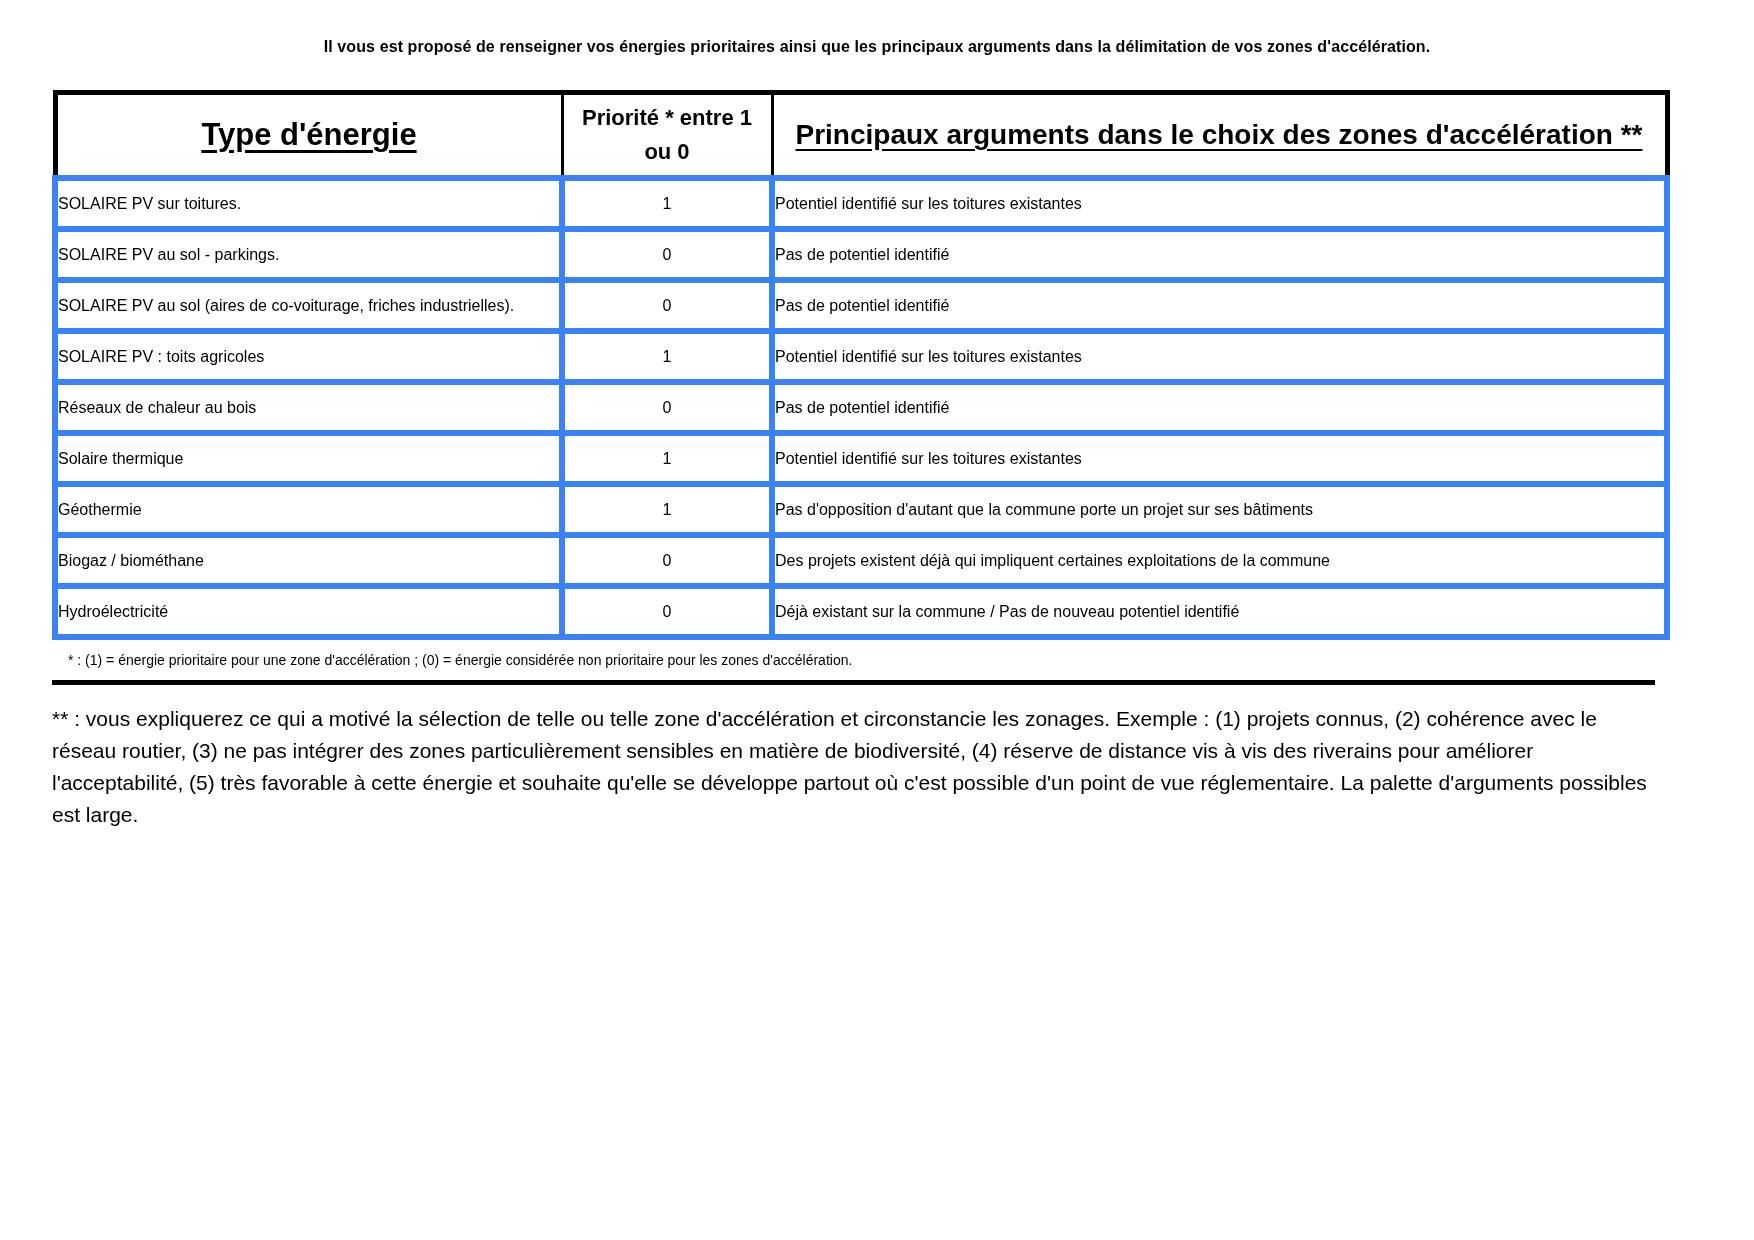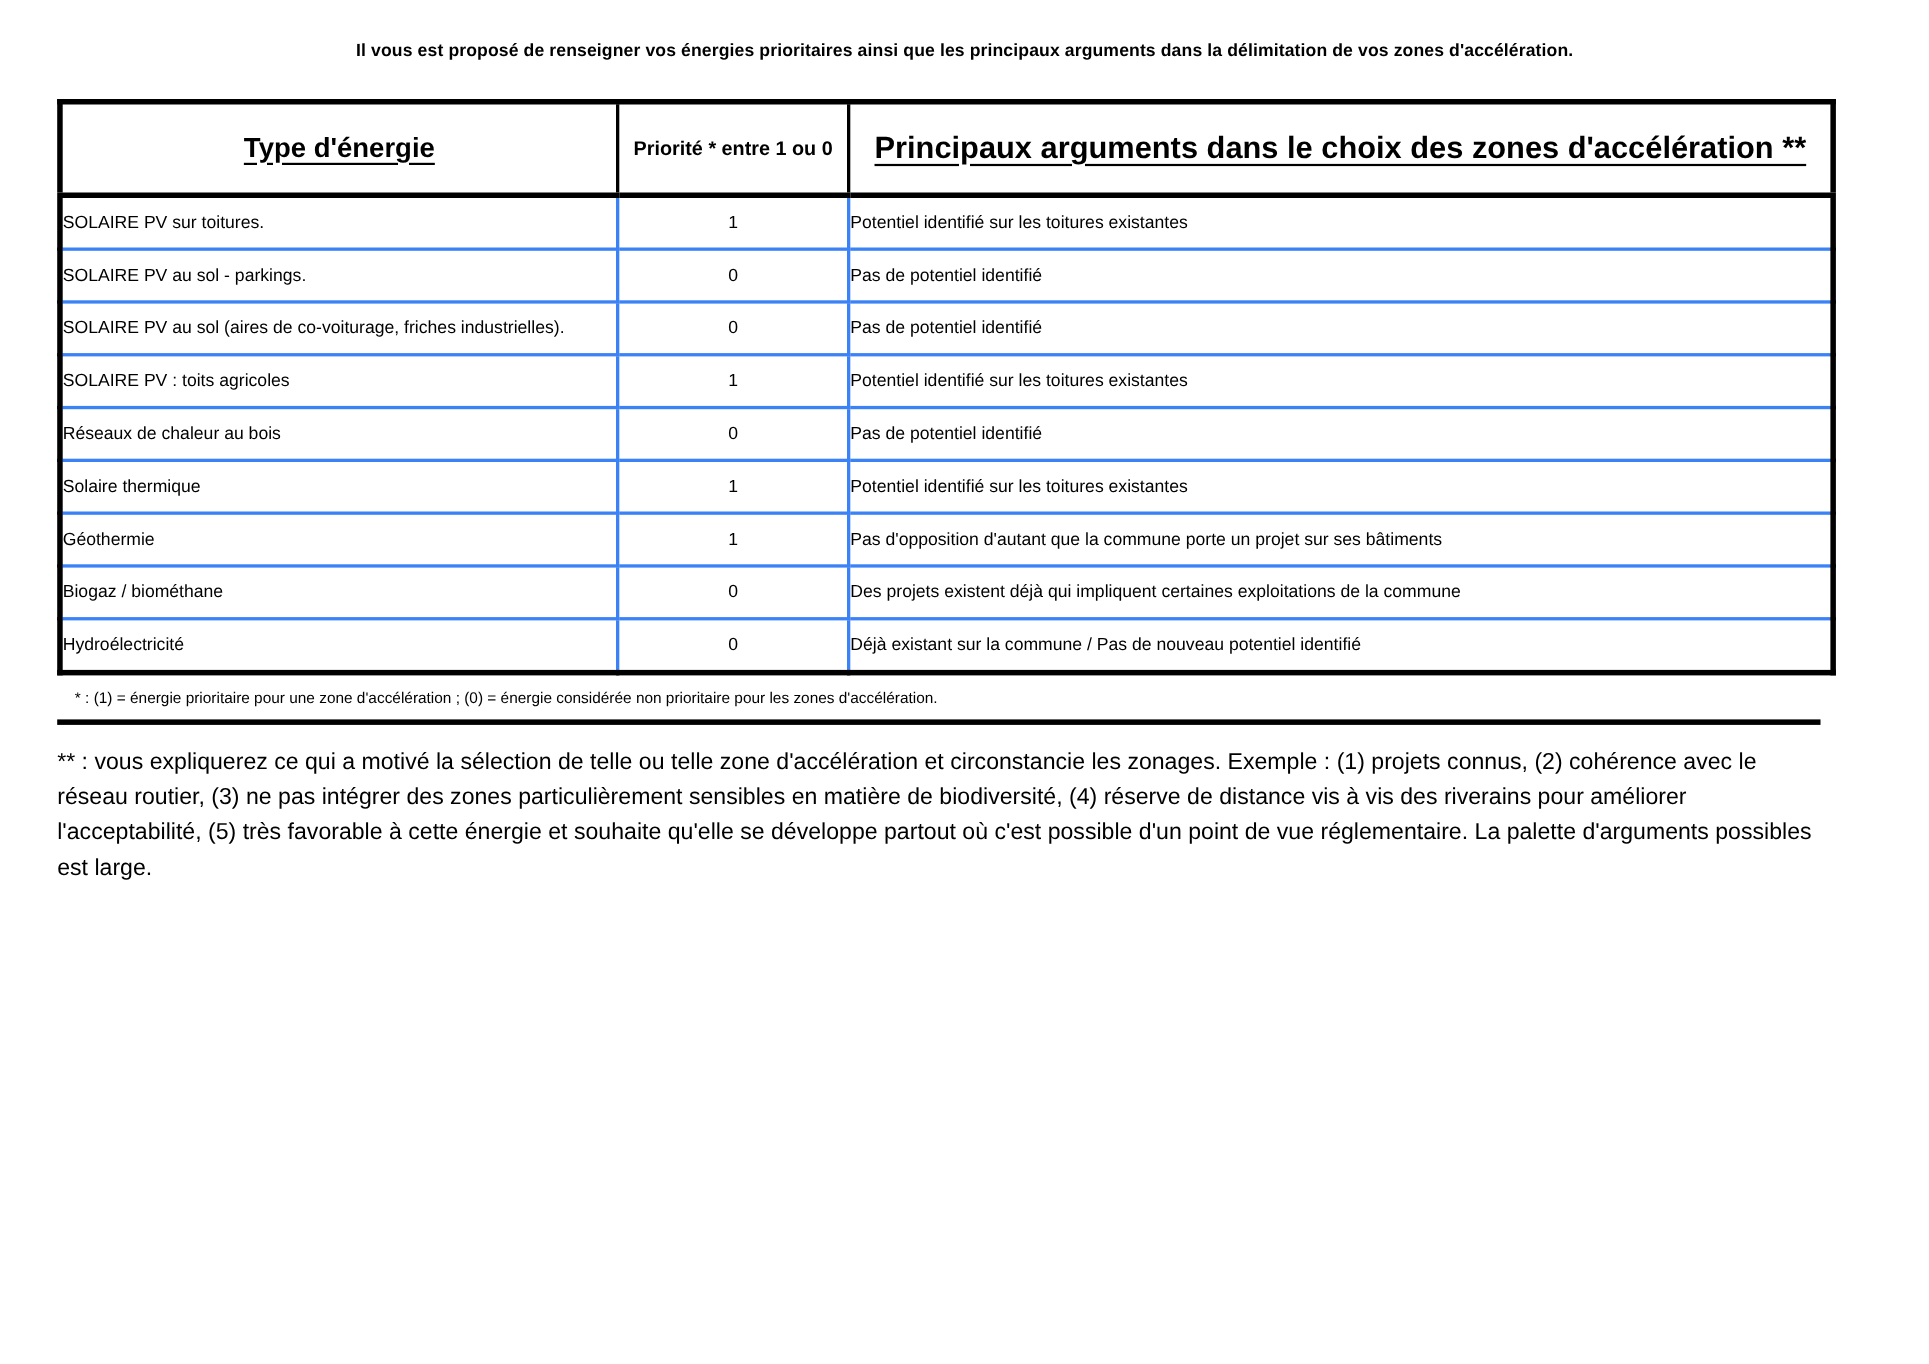--- a/index.html
+++ b/index.html
@@ -33,26 +33,26 @@
   table.energy-table col.col-argument { width: 895px; }
   table.energy-table th {
     border: 3px solid #000000;
     border-bottom: 5px solid #000000;
     height: 80px;
     vertical-align: middle;
     text-align: center;
     font-weight: bold;
     padding: 0 6px;
   }
-  th.th-energy   { font-size: 25px; }
-  th.th-priority { font-size: 18px; line-height: 34px; }
+  th.th-energy   { font-size: 31px; }
+  th.th-priority { font-size: 22px; line-height: 34px; }
   th.th-argument { font-size: 28px; }
   th .underlined { text-decoration: underline; text-underline-offset: 5px; }
   table.energy-table td {
-    border: 3px solid #3b82f6;
+    border: 6px solid #3b82f6;
     height: 45px;
     vertical-align: middle;
     font-size: 16px;
     padding: 0;
     white-space: nowrap;
     overflow: hidden;
   }
   td.cell-energy {
     font-size: 15px;
     text-align: left;

